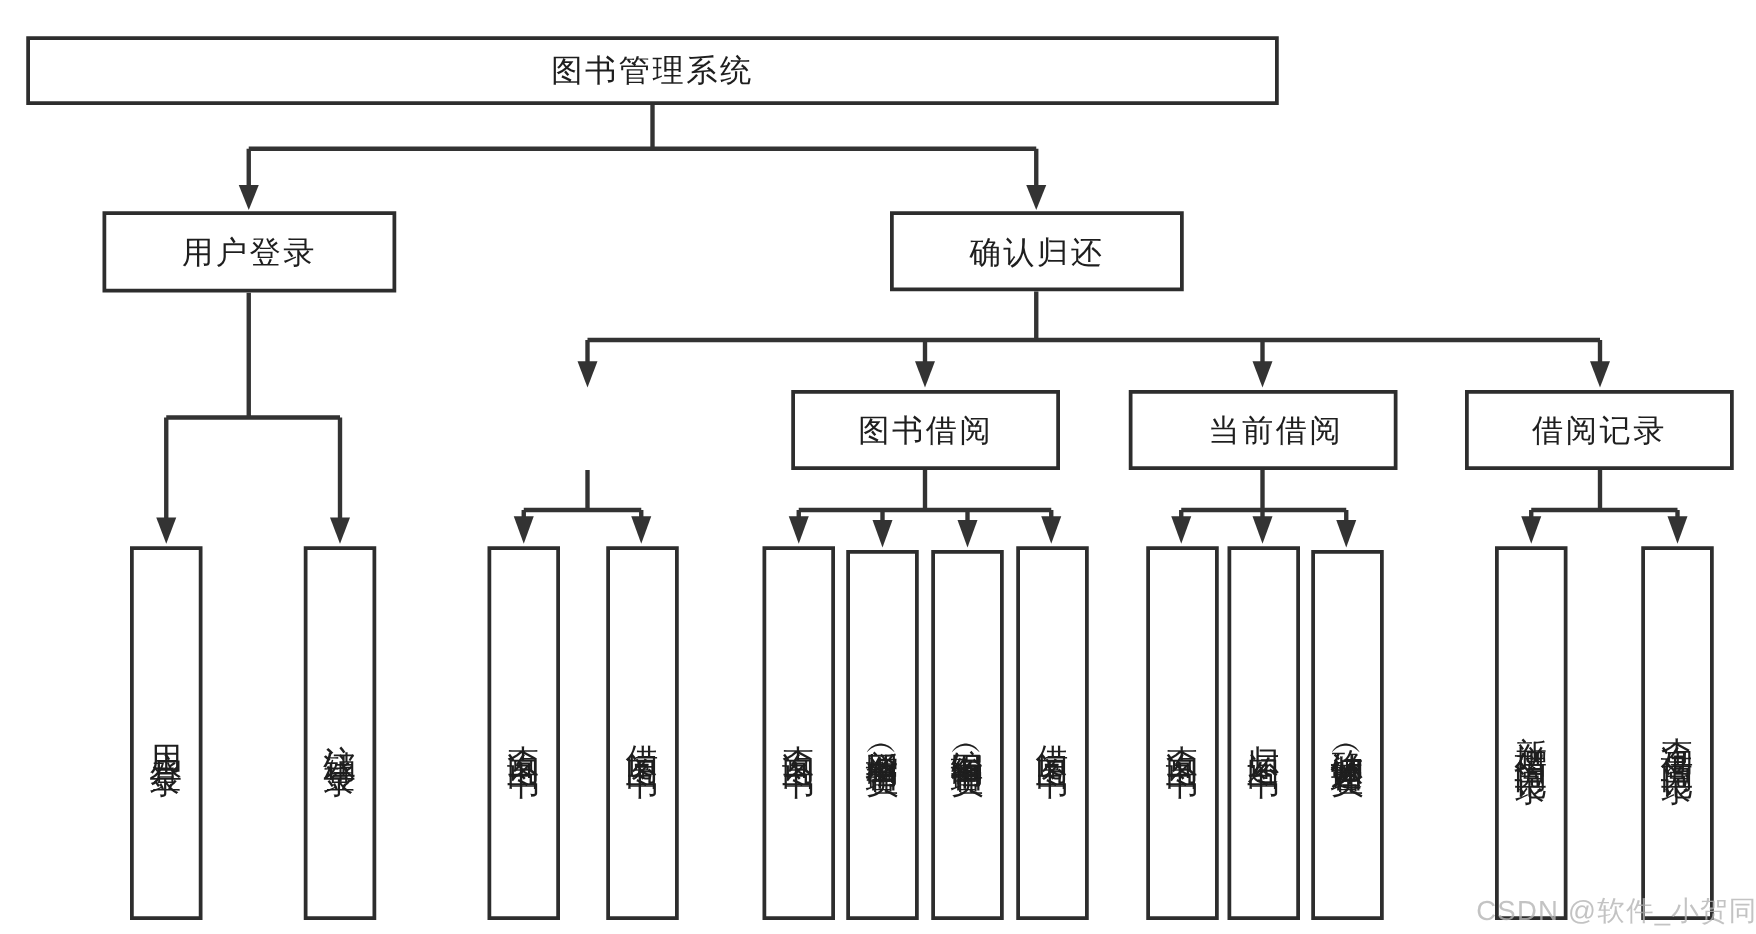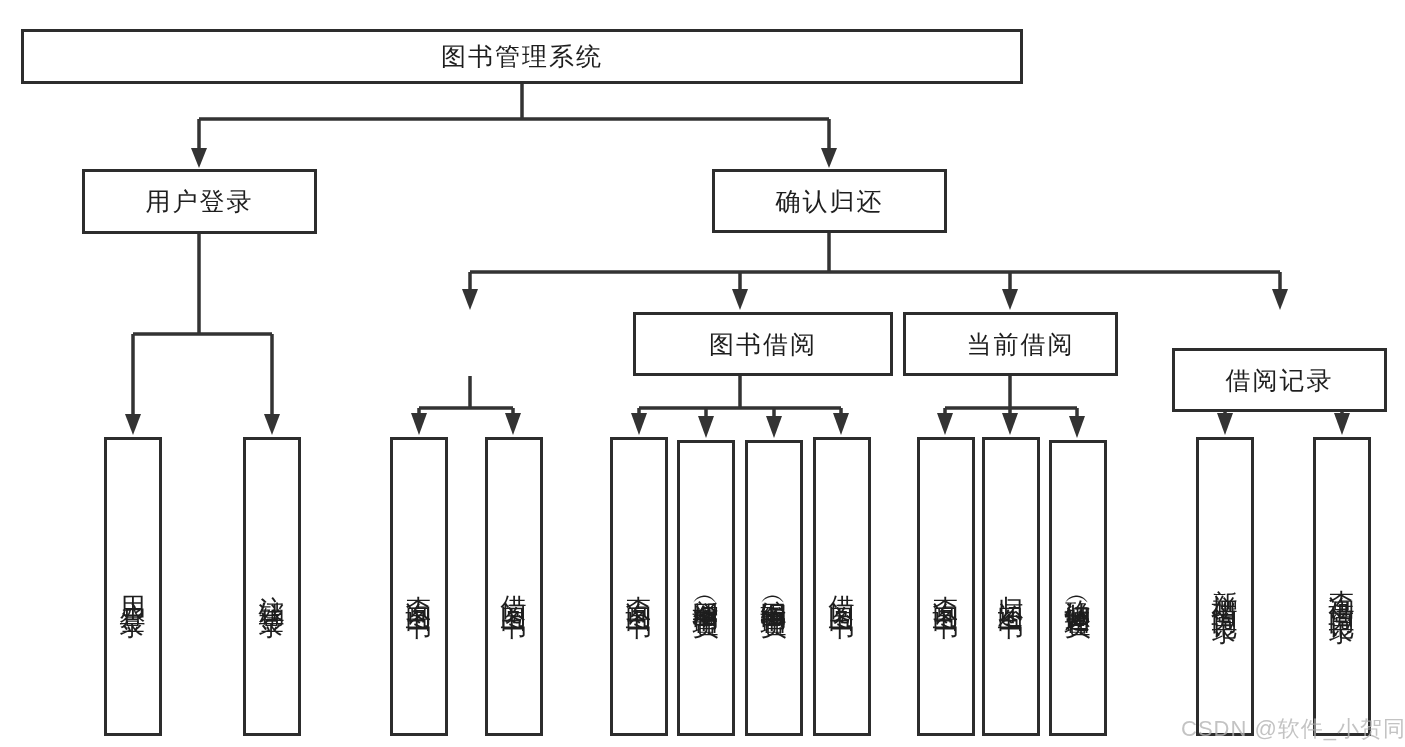--- a/index.html
+++ b/index.html
@@ -108,27 +108,27 @@
     <span class="label">图书管理系统</span>
   </div>
 
   <div class="node hbox" style="left:82px; top:169px; width:235px; height:65px;">
     <span class="label">用户登录</span>
   </div>
   <div class="node hbox" style="left:712px; top:169px; width:235px; height:64px;">
     <span class="label">确认归还</span>
   </div>
 
-  <div class="node hbox" style="left:633px; top:312px; width:260px; height:64px;">
+  <div class="node hbox" style="left:633px; top:312px; width:215px; height:64px;">
     <span class="label">图书借阅</span>
   </div>
   <div class="node hbox" style="left:903px; top:312px; width:215px; height:64px;padding-left:20px;">
     <span class="label">当前借阅</span>
   </div>
-  <div class="node hbox" style="left:1172px; top:312px; width:215px; height:64px;margin-top:36px;">
+  <div class="node hbox" style="left:1172px; top:312px; width:215px; height:64px;">
     <span class="label">借阅记录</span>
   </div>
 
   <div class="node vbox" style="left:104px; top:437px; width:58px; height:299px;">
     <span class="label">用户登录</span>
   </div>
   <div class="node vbox" style="left:243px; top:437px; width:58px; height:299px;">
     <span class="label">注销登录</span>
   </div>
 

